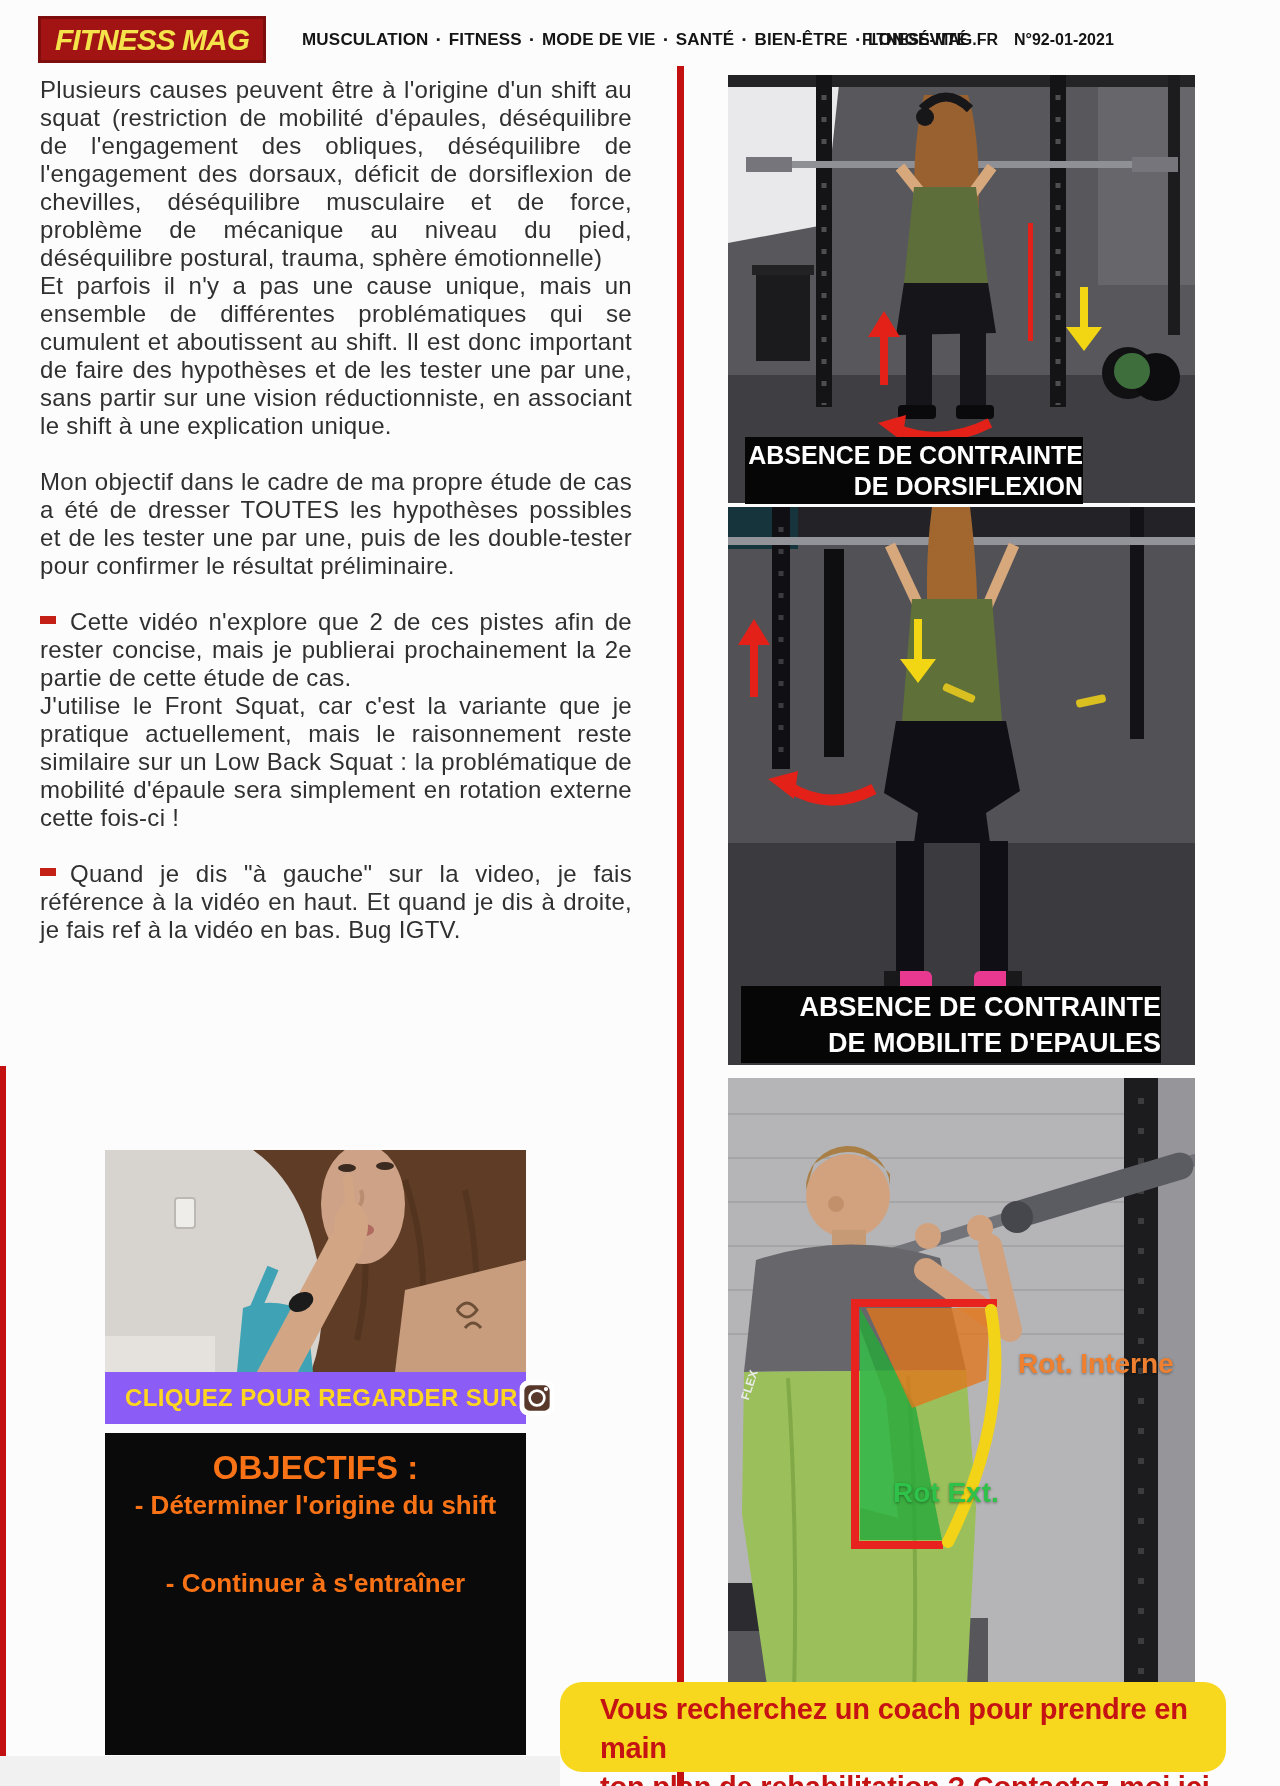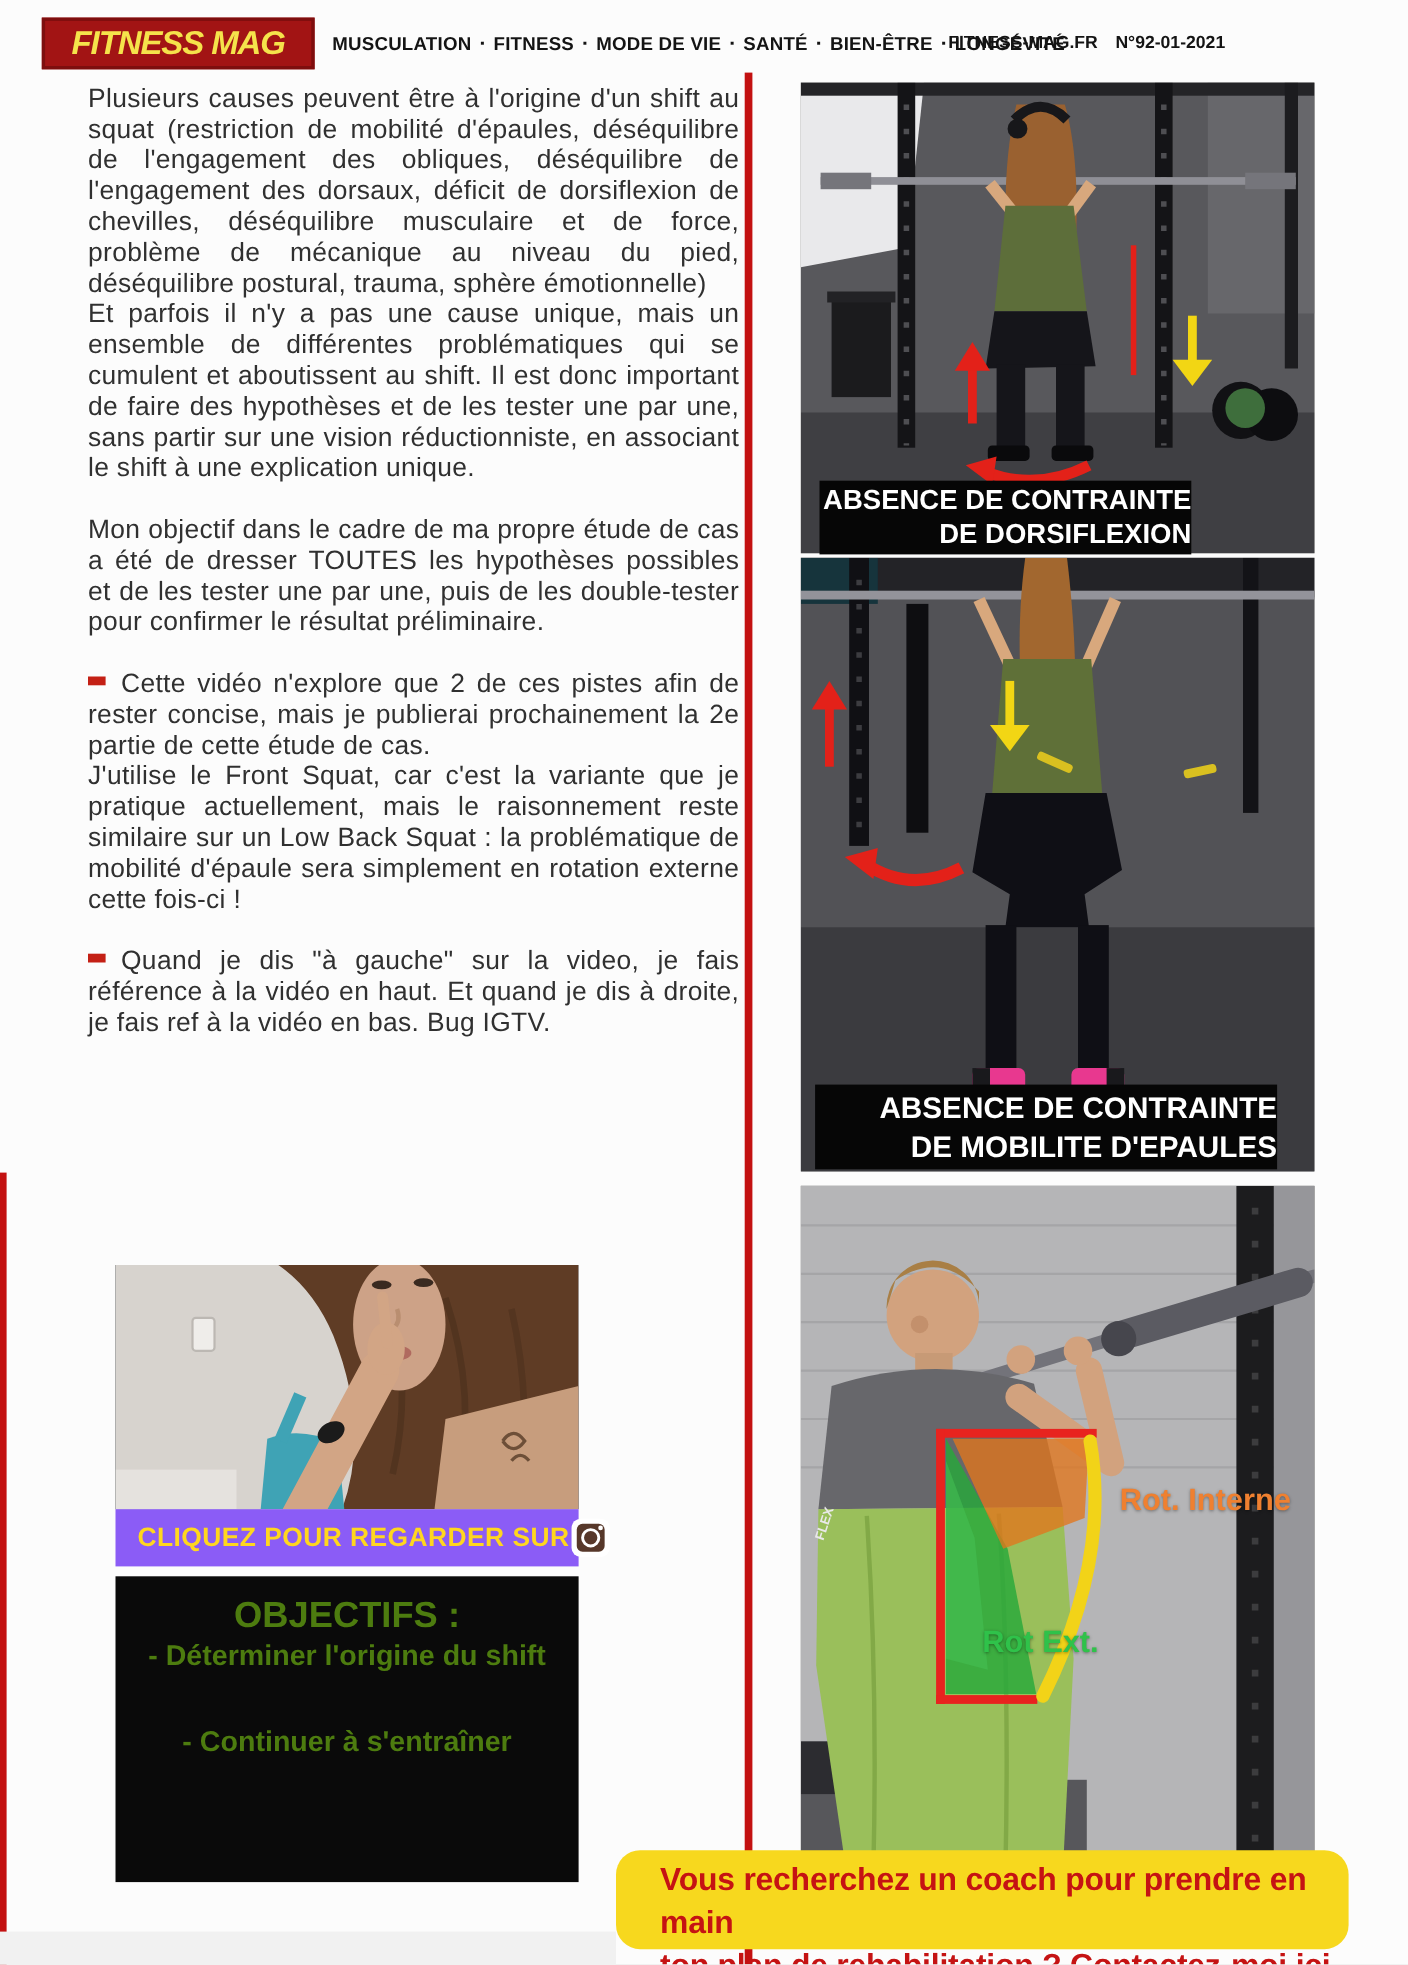--- a/index.html
+++ b/index.html
@@ -1,32 +1,32 @@
 <!DOCTYPE html>
 <html><head>
 <meta charset="utf-8">
 <style>
   html,body{margin:0;padding:0;background:#e9e9e9;}
   .page{position:relative;width:1280px;height:1786px;background:#fcfcfc;overflow:hidden;
         font-family:"Liberation Sans",sans-serif;}
   
-  .logo{position:absolute;left:38px;top:16px;height:47px;padding:0 24px;background:#a21414;
+  .logo{position:absolute;left:38px;top:16px;height:47px;padding:0 14px;background:#a21414;
         border:3px solid #7e0e0e;box-sizing:border-box;display:flex;align-items:center;}
   .logo span{color:#f5e34b;font-style:italic;font-weight:bold;font-size:30px;letter-spacing:-1px;white-space:nowrap;}
   .nav{position:absolute;left:302px;top:30px;font-weight:bold;font-size:17px;color:#141414;
        letter-spacing:.2px;white-space:nowrap;}
   .nav .sep{font-size:11px;vertical-align:2px;margin:0 8px;}
   .issue{position:absolute;left:862px;top:31px;font-weight:bold;font-size:16px;color:#141414;white-space:nowrap;}
   .issue span + span{margin-left:16px;}
   
   .stripe-center{position:absolute;left:677px;top:66px;width:7px;height:1720px;background:#c31111;}
   .stripe-left{position:absolute;left:0;top:1066px;width:6px;height:720px;background:#c31111;}
   
   .article{position:absolute;left:40px;top:76px;width:592px;color:#303030;font-size:24px;
-           line-height:28px;letter-spacing:.3px;text-align:justify;margin-left:40px;}
+           line-height:28px;letter-spacing:.3px;text-align:justify;}
   .article p{margin:0;}
   .article p.gap{margin-top:28px;}
   .red-dash{display:inline-block;width:16px;height:8px;background:#c42015;margin-right:14px;vertical-align:6px;}
   
   .photo{position:absolute;overflow:hidden;background:#555;}
   #photo1{left:728px;top:75px;width:467px;height:428px;}
   #photo2{left:728px;top:507px;width:467px;height:558px;}
   #photo3{left:728px;top:1078px;width:467px;height:628px;}
   #vphoto{left:105px;top:1150px;width:421px;height:222px;}
   .caption{position:absolute;background:#060606;color:#fff;font-weight:bold;text-align:center;
@@ -36,22 +36,22 @@
   .rot-label{position:absolute;font-weight:bold;z-index:3;text-shadow:0 1px 3px rgba(0,0,0,.4);white-space:nowrap;}
   #rot-interne{left:1018px;top:1348px;font-size:28px;color:#ef8030;}
   #rot-ext{left:893px;top:1477px;font-size:28px;color:#2fc24a;}
   #flex-logo{position:absolute;left:734px;top:1378px;font-size:12px;color:#e9e9e9;font-weight:bold;
              transform:rotate(-72deg);z-index:3;}
   
   .ig-banner{position:absolute;left:105px;top:1372px;width:421px;height:52px;background:#8b5cf6;
              display:flex;align-items:center;padding:0 6px 0 20px;box-sizing:border-box;cursor:pointer;}
   .ig-banner .txt{flex:1;color:#ffd61f;font-weight:bold;font-size:24px;letter-spacing:.4px;white-space:nowrap;}
   .ig-icon{width:38px;height:38px;flex:0 0 auto;}
-  .obj-box{position:absolute;left:105px;top:1433px;width:421px;height:278px;background:#0a0a0a;
-           color:#4d7c0f;text-align:center;}
+  .obj-box{position:absolute;left:105px;top:1433px;width:421px;height:322px;background:#0a0a0a;
+           color:#f97316;text-align:center;}
   .obj-title{margin-top:16px;font-size:33px;font-weight:bold;}
   .obj-item{font-size:26px;font-weight:bold;line-height:36px;}
   #obj1{}
   #obj2{margin-top:40px;}
   #obj3{margin-top:42px;}
   
   .cta{position:absolute;left:560px;top:1682px;width:666px;height:90px;background:#f7d81e;border-radius:22px;
        color:#c51313;font-weight:bold;font-size:29px;line-height:39px;padding:8px 0 16px 40px;
        box-sizing:border-box;z-index:6;letter-spacing:-.2px;cursor:pointer;}
   .bottom-band{position:absolute;left:0;top:1756px;width:560px;height:30px;background:#f1f1f1;}

